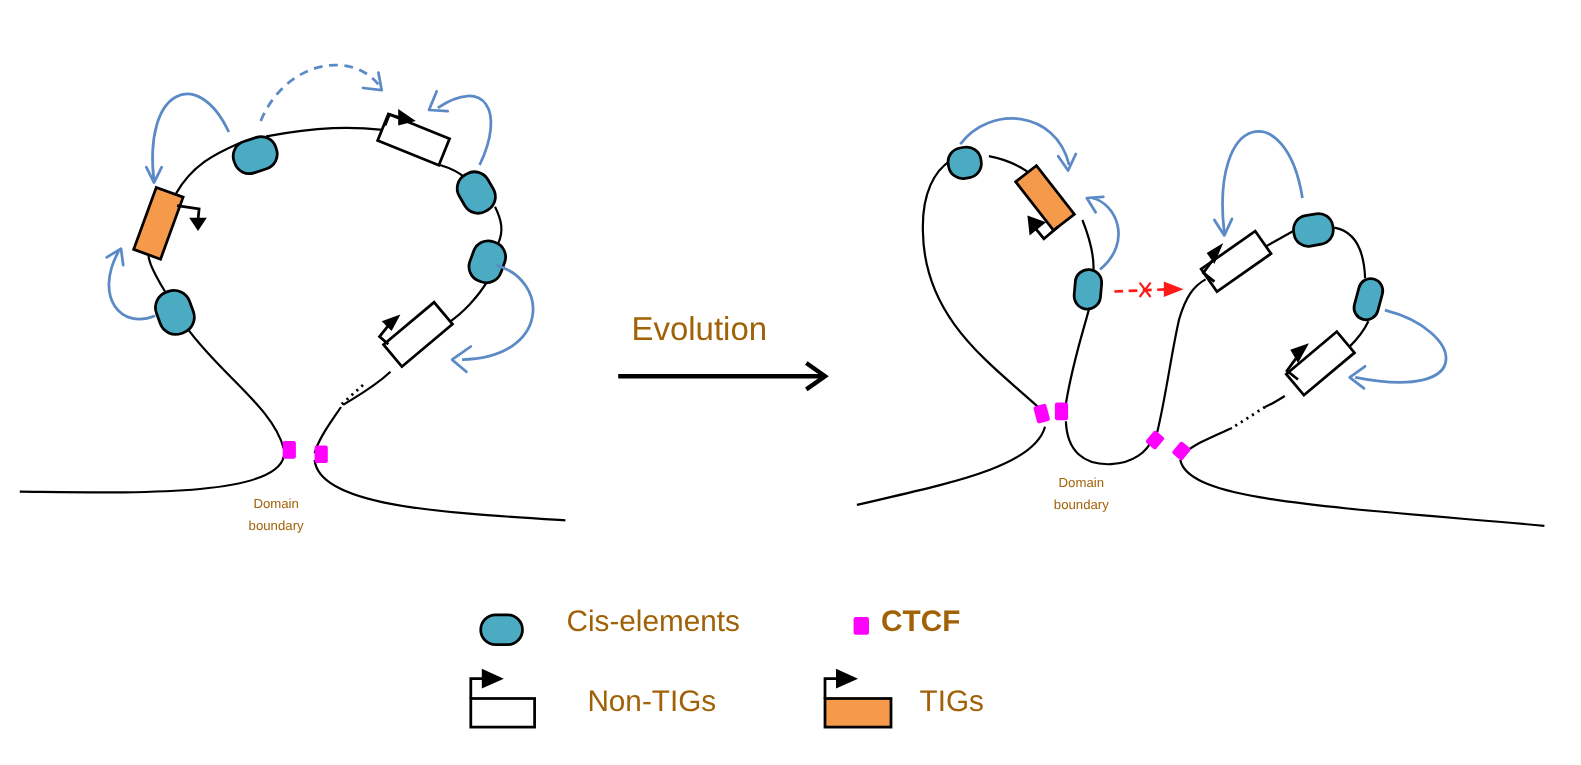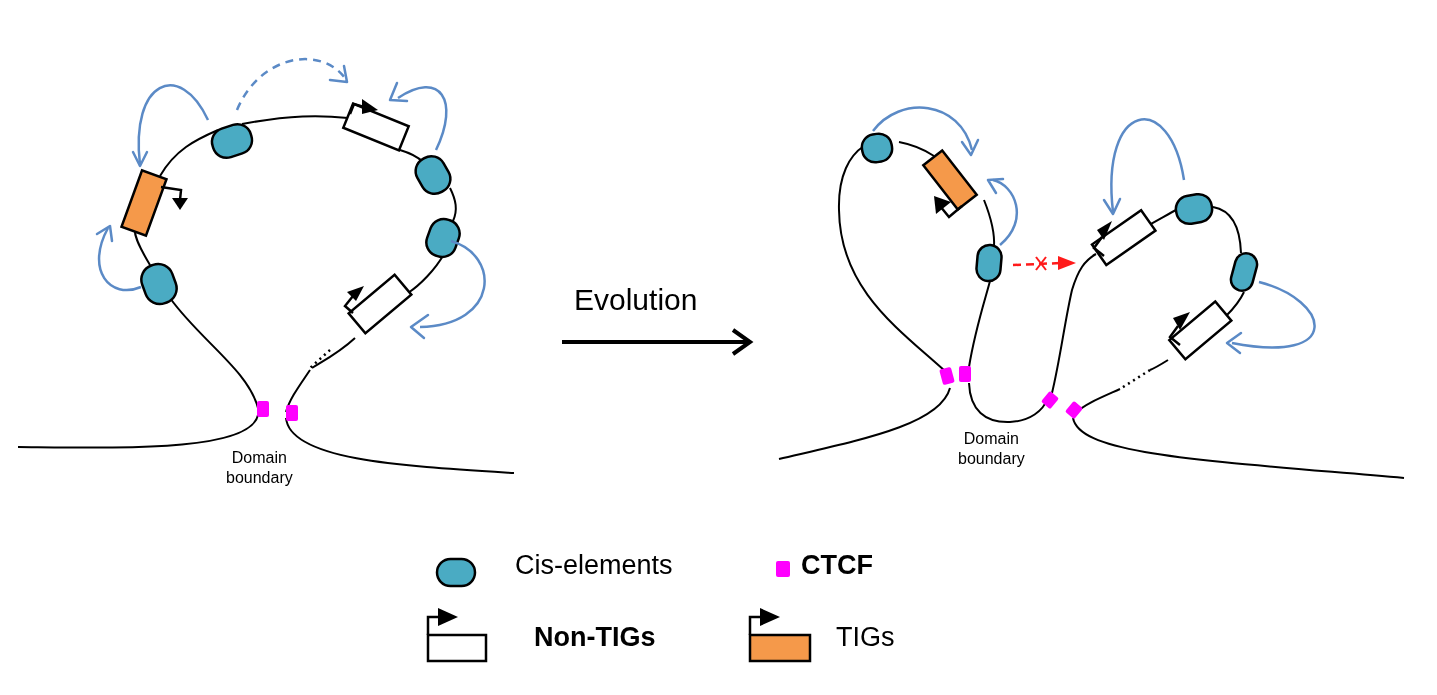--- a/index.html
+++ b/index.html
@@ -14,22 +14,22 @@
   .tss { fill: none; stroke: #000; stroke-width: 2.5; }
   .tss-head { fill: #000; }
   .reg { fill: none; stroke: #5b8ac6; stroke-width: 2.5; }
   .reg-dash { fill: none; stroke: #5b8ac6; stroke-width: 2.5; stroke-dasharray: 8 6; }
   .reg-head { fill: none; stroke: #5b8ac6; stroke-width: 2.5; stroke-linecap: round; stroke-linejoin: round; }
   .blocked { fill: none; stroke: #ff1a1a; stroke-width: 2.5; stroke-dasharray: 8 5; }
   .blocked-head { fill: #ff1a1a; }
   .blocked-x { stroke: #ff1a1a; stroke-width: 2; }
   .evo-line { stroke: #000; stroke-width: 4; }
   .evo-head { fill: none; stroke: #000; stroke-width: 4; }
-  .label { position: absolute; color: #000000; white-space: nowrap; }
-  .boundary { font-size: 16px; line-height: 20px; text-align: center; }
+  .label { position: absolute; color: #a16207; white-space: nowrap; }
+  .boundary { font-size: 12px; line-height: 20px; text-align: center; }
   .evo-label { font-size: 30px; }
   .legend-label { font-size: 27px; }
 </style>
 </head>
 <body>
 
 <svg class="canvas" width="1437" height="695" viewBox="0 0 1437 695">
 
   <g>
 
@@ -178,14 +178,14 @@
 
 <div class="label evo-label" style="left:574px; top:283px;">Evolution</div>
 
 <div class="label boundary" style="left:958px; top:429px;">
   <div>Domain</div>
   <div>boundary</div>
 </div>
 
 <div class="label legend-label" style="left:515px; top:550px;">Cis-elements</div>
 <div class="label legend-label" style="left:801px; top:550px;font-weight:bold;">CTCF</div>
-<div class="label legend-label" style="left:534px; top:622px;font-weight:bold;">Non-TIGs</div>
+<div class="label legend-label" style="left:534px; top:622px;">Non-TIGs</div>
 <div class="label legend-label" style="left:836px; top:622px;">TIGs</div>
 
 </body></html>

